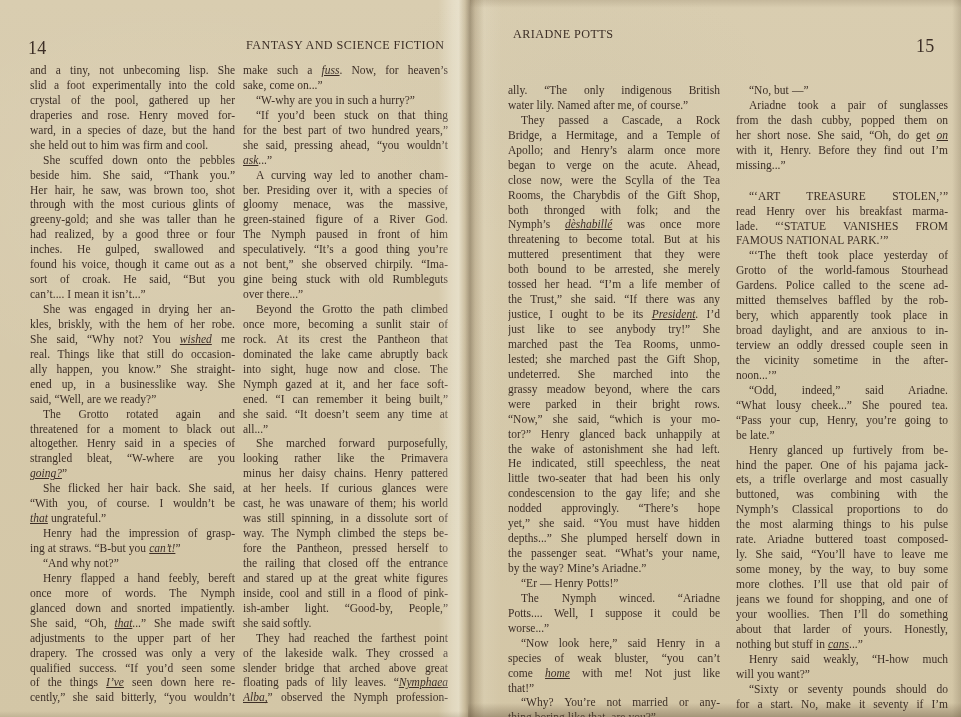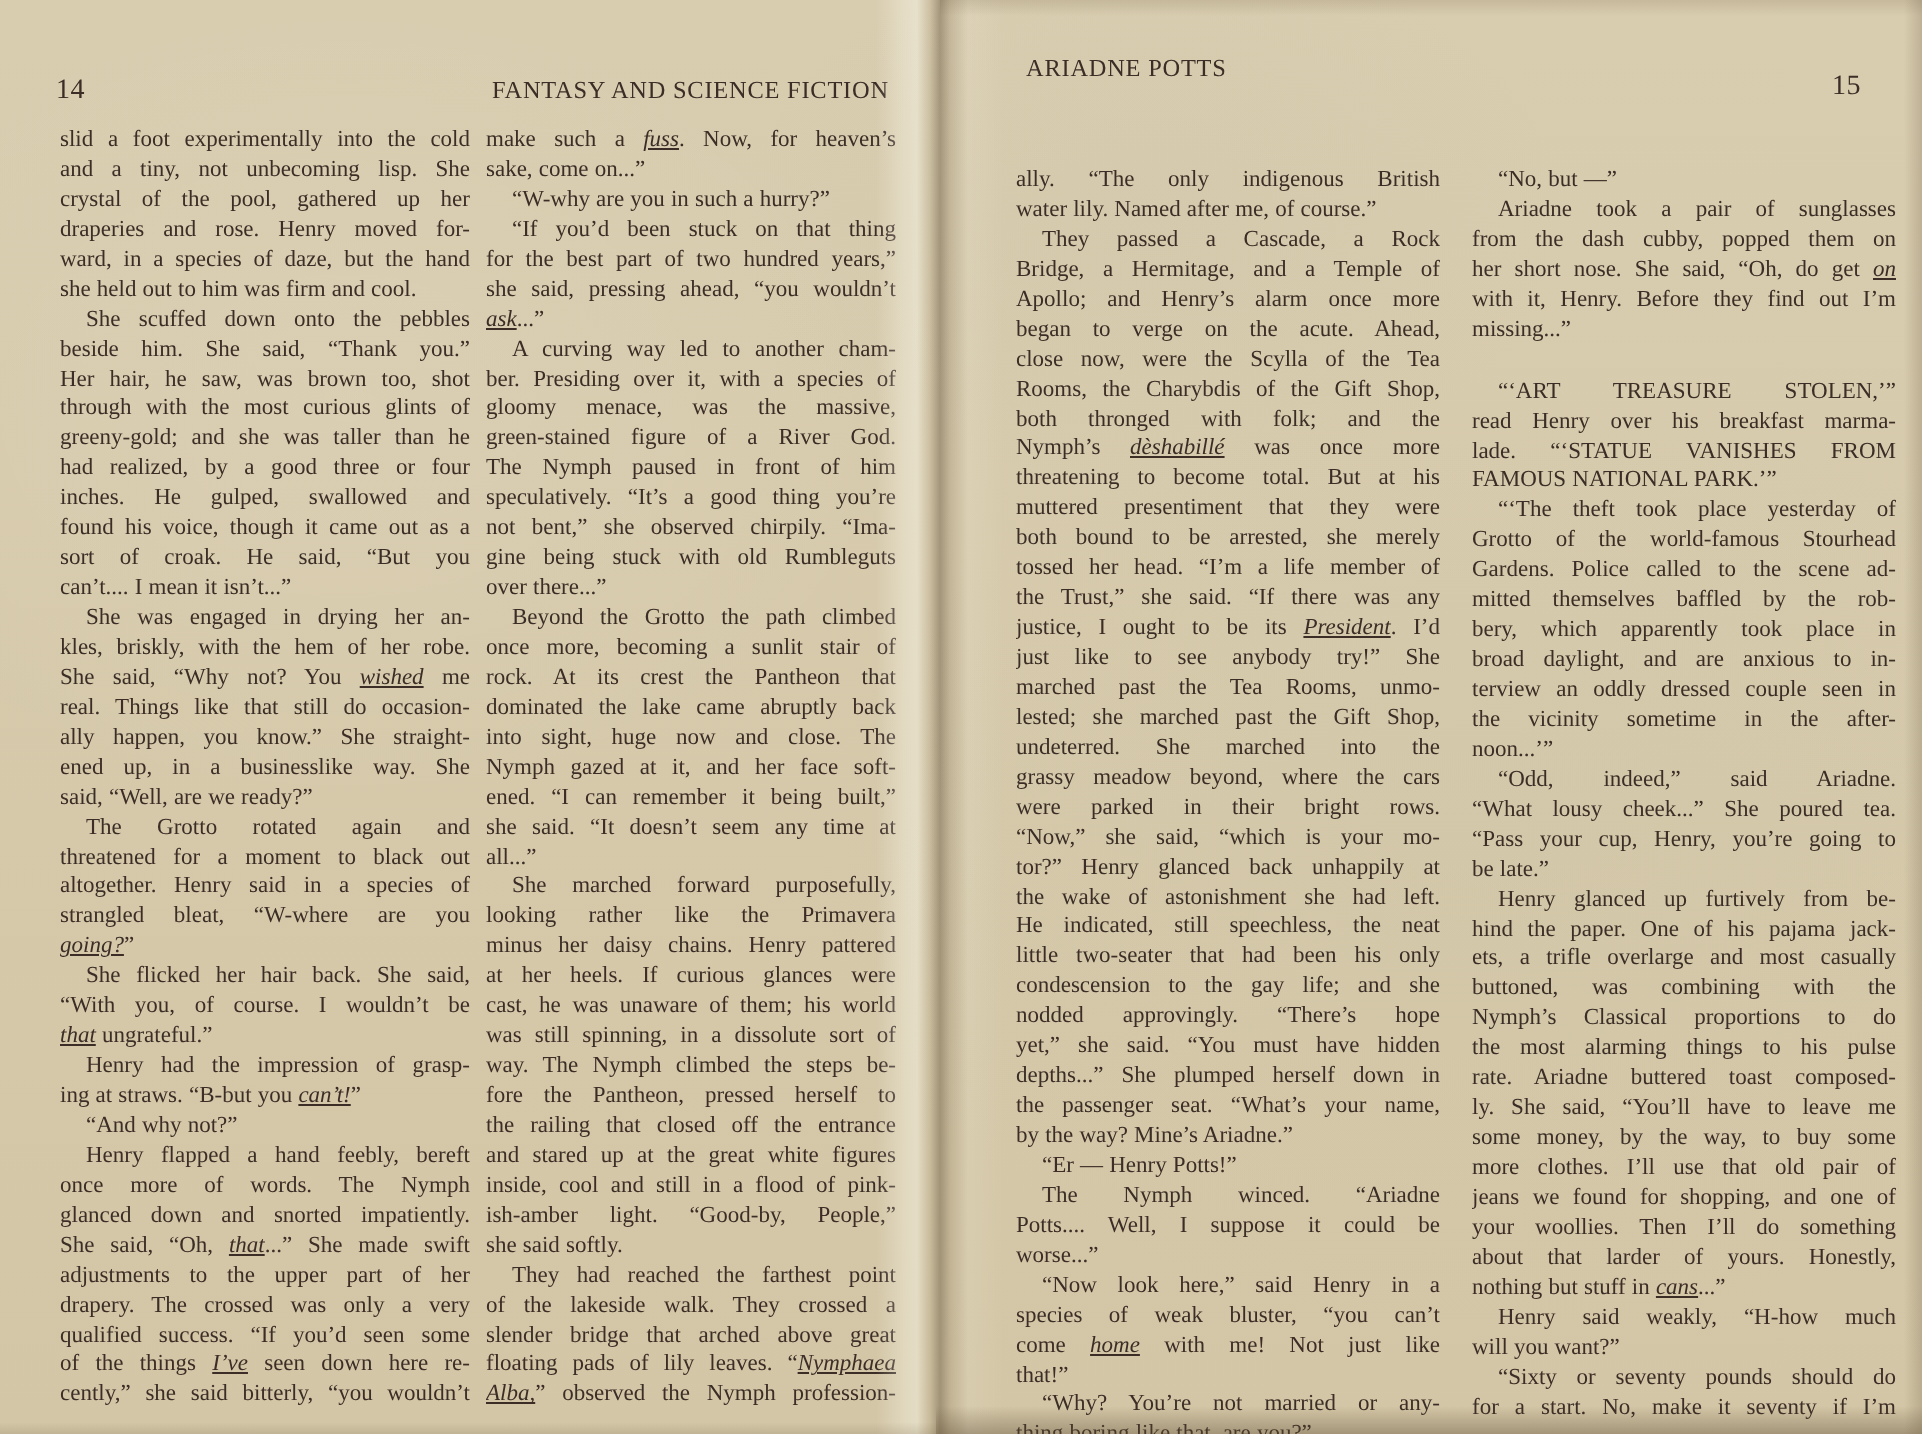--- a/index.html
+++ b/index.html
@@ -19,21 +19,21 @@
       radial-gradient(ellipse 300px 200px at 60% 15%, rgba(150,160,140,0.06), rgba(0,0,0,0) 70%),
       linear-gradient(#d9cdb0, #d3c6a6);
     background-color:var(--paper);
     color:var(--ink);
     overflow:hidden;
   }
   .page { position:absolute; top:0; height:717px; }
   .page-left  { left:0;   width:470px; }
   .page-right { left:470px; width:491px; }
 
-  .folio { position:absolute; font-size:14px; letter-spacing:0.3px; }
+  .folio { position:absolute; font-size:18px; letter-spacing:0.3px; }
   .folio-left  { left:28px;  top:38px; }
   .folio-right { left:446px; top:36px;text-align:right; }
   .runtitle { position:absolute; font-size:12.2px; letter-spacing:0.4px; white-space:nowrap; }
   .runtitle-left  { left:246px; top:38px; }
   .runtitle-right { left:43px;  top:27px; }
 
   .cols { position:absolute; display:flex; }
   .cols-left  { left:30px; top:63px; width:418px; gap:8px; }
   .cols-right { left:38px; top:56px; width:440px; gap:16px;margin-top:27px; }
   .col { flex:1 1 0; min-width:0; font-size:11.5px; line-height:var(--lh); }
@@ -84,22 +84,22 @@
 <body>
 
 <div class="book" style="--paper: #d7cbae; --ink: #3c2e26;">
 
   <div class="page page-left">
     <span class="folio folio-left">14</span>
     <span class="runtitle runtitle-left">FANTASY AND SCIENCE FICTION</span>
     <div class="cols cols-left">
       <div class="col">
           <div class="para">
+            <div class="line">and a tiny, not unbecoming lisp. She</div>
             <div class="line">slid a foot experimentally into the cold</div>
-            <div class="line">and a tiny, not unbecoming lisp. She</div>
             <div class="line">crystal of the pool, gathered up her</div>
             <div class="line">draperies and rose. Henry moved for-</div>
             <div class="line">ward, in a species of daze, but the hand</div>
             <div class="line last">she held out to him was firm and cool.</div>
           </div>
           <div class="para">
             <div class="line ind">She scuffed down onto the pebbles</div>
             <div class="line">beside him. She said, “Thank you.”</div>
             <div class="line">Her hair, he saw, was brown too, shot</div>
             <div class="line">through with the most curious glints of</div>

